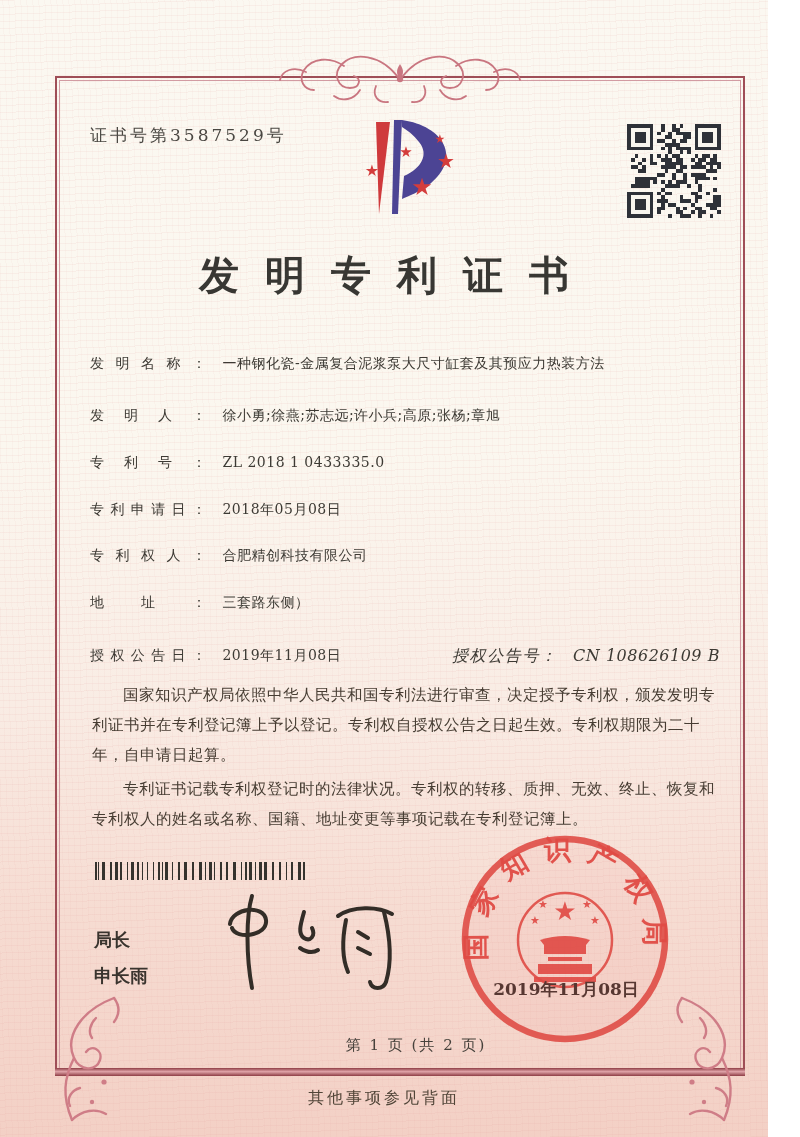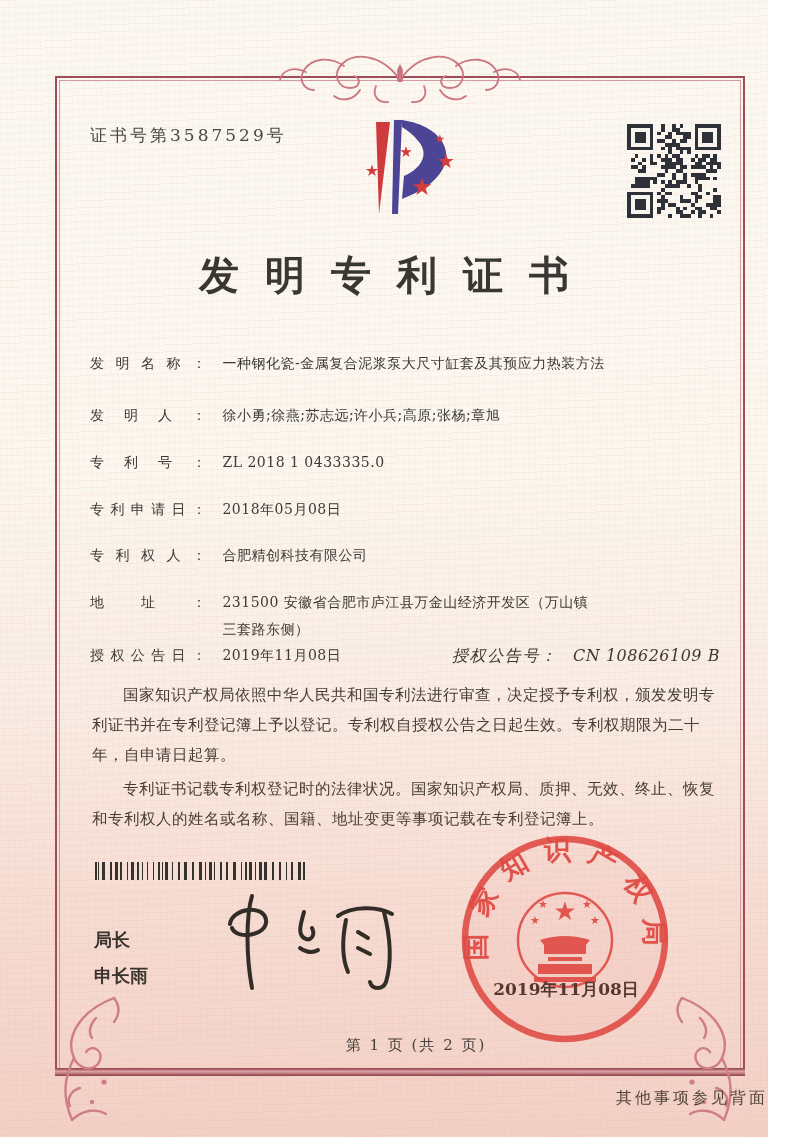--- a/index.html
+++ b/index.html
@@ -21,21 +21,21 @@
   .row{position:absolute;left:90px;font-size:14px;line-height:27px;}
   .flabel{display:inline-block;width:116px;text-align:justify;text-align-last:justify;vertical-align:top;color:#3d3a34;}
   .fvalue{display:inline-block;margin-left:12px;vertical-align:top;max-width:490px;letter-spacing:0.5px;color:#3d3a34;}
   .row2{position:absolute;left:452px;top:642px;font-size:16px;line-height:27px;font-style:italic;}
   .row2 .flabel{width:104px;}
   .paras{position:absolute;left:88px;top:676px;width:632px;}
   .paras p{margin:4px;text-indent:2em;font-size:15.5px;line-height:30px;color:#473d33;letter-spacing:0.5px;}
   .director{position:absolute;left:94px;top:922px;font-size:18px;font-weight:700;line-height:36px;color:#3a342e;}
   .seal-date{position:absolute;left:478px;top:978px;width:176px;text-align:center;font-size:17px;font-weight:700;color:#573732;}
   .page-info{position:absolute;top:1036px;left:0;width:100%;text-align:center;font-size:15px;letter-spacing:2px;color:#46413b;margin-left:32px;}
-  .footer-note{position:absolute;top:1088px;left:0;width:100%;text-align:right;font-size:16px;letter-spacing:3px;color:#514538;}
+  .footer-note{position:absolute;top:1088px;left:0;width:100%;text-align:center;font-size:16px;letter-spacing:3px;color:#514538;}
   svg{display:block;}
   .abs{position:absolute;}
 </style>
 </head>
 <body>
 
 <div class="page">
 
   <div class="frame"></div>
 
@@ -322,36 +322,35 @@
     <span class="flabel">专利申请日：</span>
     <span class="fvalue">2018年05月08日</span>
   </div>
   <div class="row" style="top:542px;">
     <span class="flabel">专利权人：</span>
     <span class="fvalue">合肥精创科技有限公司</span>
   </div>
   <div class="row" style="top:589px;">
     <span class="flabel">地址：</span>
     <span class="fvalue">
-      <span style="display:block;">231500 安徽省合肥市庐江县万金山经济开发区（万山镇</span>
       <span style="display:block;">三套路东侧）</span>
     </span>
   </div>
   <div class="row" style="top:642px;">
     <span class="flabel">授权公告日：</span>
     <span class="fvalue">2019年11月08日</span>
   </div>
   <div class="row2">
     <span class="flabel">授权公告号：</span>
     <span class="fvalue">CN 108626109 B</span>
   </div>
 
   <div class="paras">
     <p>国家知识产权局依照中华人民共和国专利法进行审查，决定授予专利权，颁发发明专利证书并在专利登记簿上予以登记。专利权自授权公告之日起生效。专利权期限为二十年，自申请日起算。</p>
-    <p>专利证书记载专利权登记时的法律状况。国家知识产权局、质押、无效、终止、恢复和专利权人的姓名或名称、国籍、地址变更等事项记载在专利登记簿上。</p>
+    <p>专利证书记载专利权登记时的法律状况。专利权的转移、质押、无效、终止、恢复和专利权人的姓名或名称、国籍、地址变更等事项记载在专利登记簿上。</p>
   </div>
 
   <svg id="barcode" class="abs" style="left:95px;top:862px;" width="212" height="18" viewBox="0 0 212 18" shape-rendering="crispEdges">
       <rect x="0" y="0" width="2" height="18" fill="#35332e"></rect>
       <rect x="3" y="0" width="1.15" height="18" fill="#35332e"></rect>
       <rect x="6.5" y="0" width="3.4499999999999997" height="18" fill="#35332e"></rect>
       <rect x="14.600000000000001" y="0" width="2.3" height="18" fill="#35332e"></rect>
       <rect x="20.4" y="0" width="2.3" height="18" fill="#35332e"></rect>
       <rect x="25.049999999999997" y="0" width="2.3" height="18" fill="#35332e"></rect>
       <rect x="31.999999999999996" y="0" width="1.15" height="18" fill="#35332e"></rect>

